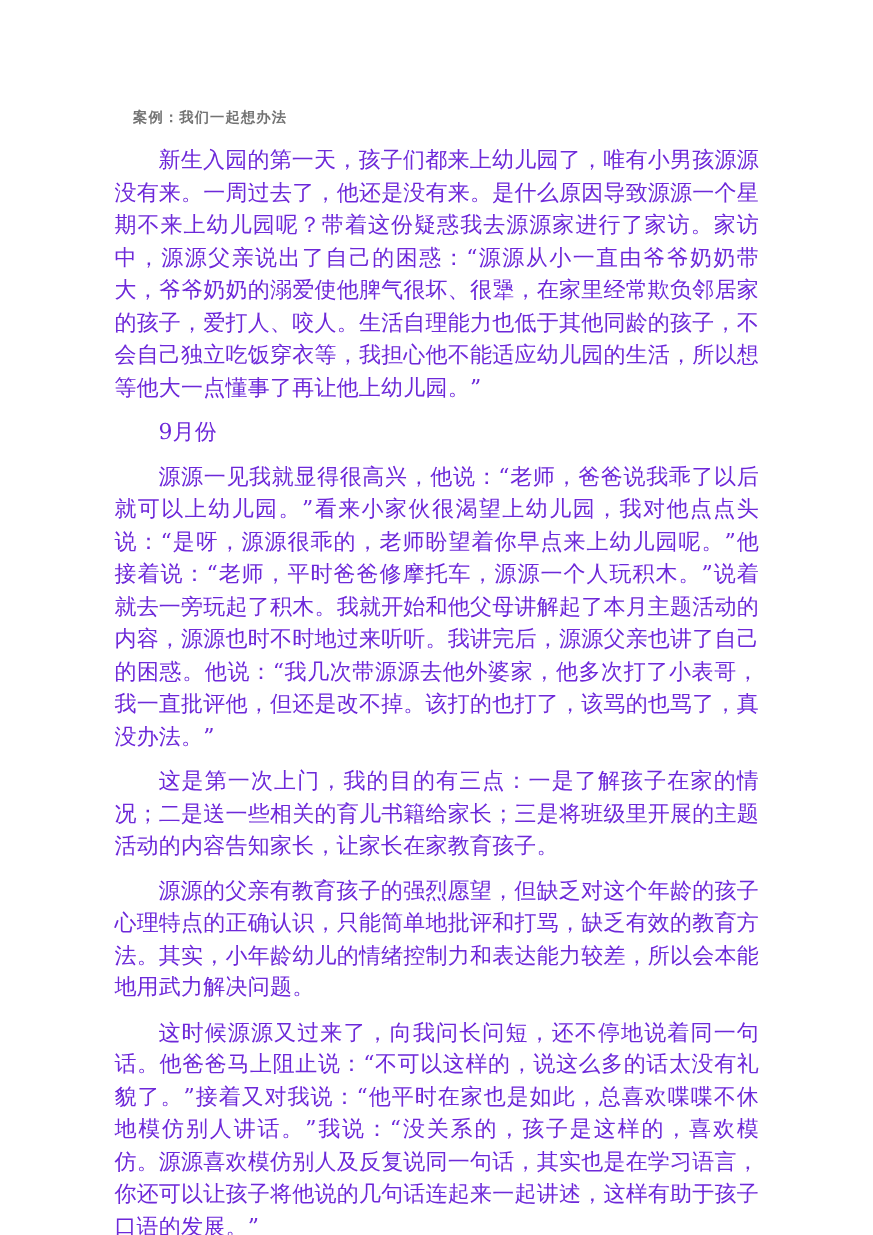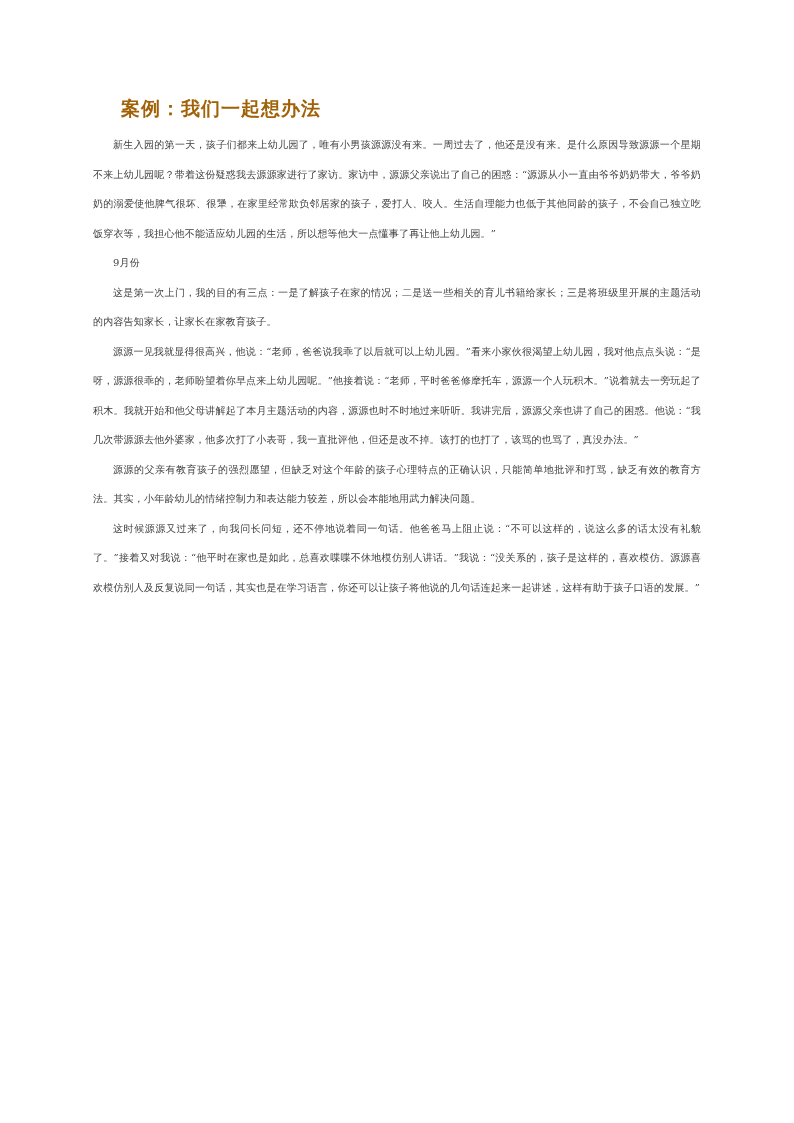--- a/index.html
+++ b/index.html
@@ -16,46 +16,46 @@
     font-family: "DejaVu Serif", "Liberation Serif", serif;
   }
   .content {
     position: absolute;
     left: 93px;
     top: 96px;
     width: 608px;
   }
   .doc-title {
     margin: 0 0 10px 28px;
-    font-size: 19px;
+    font-size: 13px;
     line-height: 24px;
     font-weight: bold;
-    color: #a16207;
+    color: #737373;
     letter-spacing: 1px;
   }
   .body-text p {
-    margin: 0;
-    font-size: 10px;
+    margin: 11px;
+    font-size: 20px;
     line-height: 29.5px;
-    color: #404040;
+    color: #6d28d9;
     text-align: justify;
     text-justify: inter-ideograph;
     text-indent: 2em;
     letter-spacing: 0.2px;
     word-break: break-all;
   }
 </style>
 </head>
 <body>
 
 <div class="page">
   <div class="content">
     <h1 class="doc-title">案例：我们一起想办法</h1>
     <div class="body-text">
       <p>新生入园的第一天，孩子们都来上幼儿园了，唯有小男孩源源没有来。一周过去了，他还是没有来。是什么原因导致源源一个星期不来上幼儿园呢？带着这份疑惑我去源源家进行了家访。家访中，源源父亲说出了自己的困惑：“源源从小一直由爷爷奶奶带大，爷爷奶奶的溺爱使他脾气很坏、很犟，在家里经常欺负邻居家的孩子，爱打人、咬人。生活自理能力也低于其他同龄的孩子，不会自己独立吃饭穿衣等，我担心他不能适应幼儿园的生活，所以想等他大一点懂事了再让他上幼儿园。”</p>
       <p>9月份</p>
+      <p>源源一见我就显得很高兴，他说：“老师，爸爸说我乖了以后就可以上幼儿园。”看来小家伙很渴望上幼儿园，我对他点点头说：“是呀，源源很乖的，老师盼望着你早点来上幼儿园呢。”他接着说：“老师，平时爸爸修摩托车，源源一个人玩积木。”说着就去一旁玩起了积木。我就开始和他父母讲解起了本月主题活动的内容，源源也时不时地过来听听。我讲完后，源源父亲也讲了自己的困惑。他说：“我几次带源源去他外婆家，他多次打了小表哥，我一直批评他，但还是改不掉。该打的也打了，该骂的也骂了，真没办法。”</p>
       <p>这是第一次上门，我的目的有三点：一是了解孩子在家的情况；二是送一些相关的育儿书籍给家长；三是将班级里开展的主题活动的内容告知家长，让家长在家教育孩子。</p>
-      <p>源源一见我就显得很高兴，他说：“老师，爸爸说我乖了以后就可以上幼儿园。”看来小家伙很渴望上幼儿园，我对他点点头说：“是呀，源源很乖的，老师盼望着你早点来上幼儿园呢。”他接着说：“老师，平时爸爸修摩托车，源源一个人玩积木。”说着就去一旁玩起了积木。我就开始和他父母讲解起了本月主题活动的内容，源源也时不时地过来听听。我讲完后，源源父亲也讲了自己的困惑。他说：“我几次带源源去他外婆家，他多次打了小表哥，我一直批评他，但还是改不掉。该打的也打了，该骂的也骂了，真没办法。”</p>
       <p>源源的父亲有教育孩子的强烈愿望，但缺乏对这个年龄的孩子心理特点的正确认识，只能简单地批评和打骂，缺乏有效的教育方法。其实，小年龄幼儿的情绪控制力和表达能力较差，所以会本能地用武力解决问题。</p>
       <p>这时候源源又过来了，向我问长问短，还不停地说着同一句话。他爸爸马上阻止说：“不可以这样的，说这么多的话太没有礼貌了。”接着又对我说：“他平时在家也是如此，总喜欢喋喋不休地模仿别人讲话。”我说：“没关系的，孩子是这样的，喜欢模仿。源源喜欢模仿别人及反复说同一句话，其实也是在学习语言，你还可以让孩子将他说的几句话连起来一起讲述，这样有助于孩子口语的发展。”</p>
     </div>
   </div>
 </div>
 
 </body></html>

